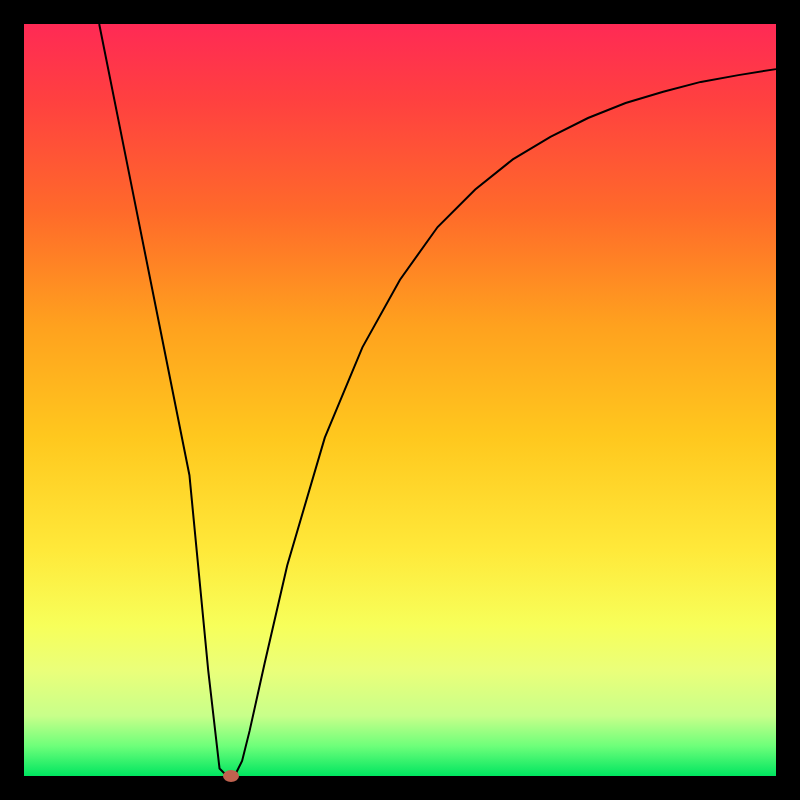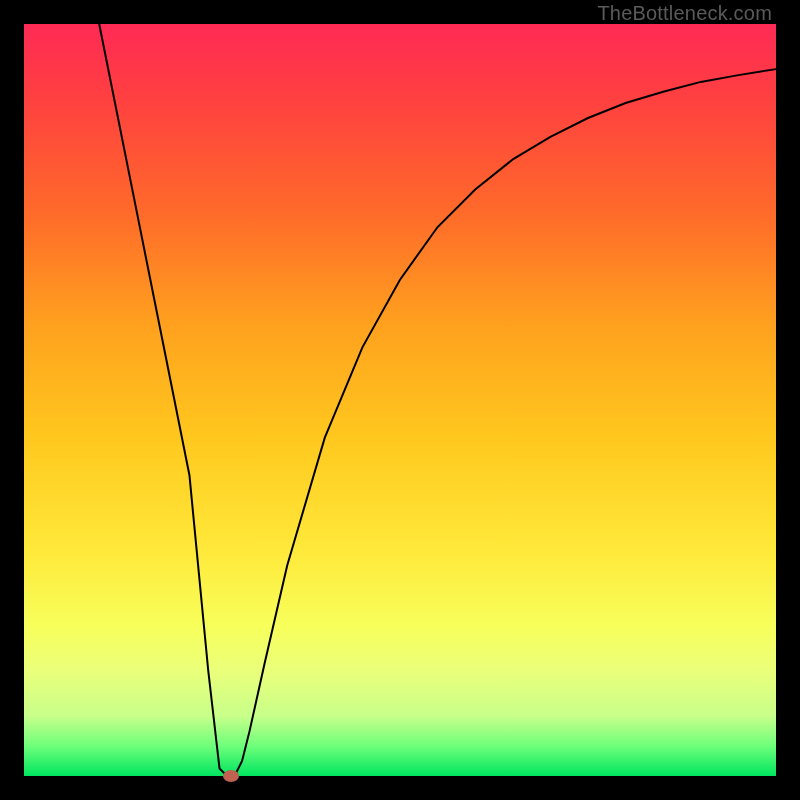--- a/index.html
+++ b/index.html
@@ -84,14 +84,13 @@
     <path id="curve-path" d="M75.20 0.00 L105.28 150.40 L135.36 300.80 L165.44 451.20 L184.24 646.72 L195.52 744.48 L203.04 752.00 L210.56 752.00 L218.08 736.96 L225.60 706.88 L240.64 639.20 L263.20 541.44 L300.80 413.60 L338.40 323.36 L376.00 255.68 L413.60 203.04 L451.20 165.44 L488.80 135.36 L526.40 112.80 L564.00 94.00 L601.60 78.96 L639.20 67.68 L676.80 57.90 L714.40 51.14 L752.00 45.12" fill="none" stroke="#000000" stroke-width="2"></path>
   </svg>
 
   <div id="optimal-marker" class="marker" style="left: 230.8px; top: 776px; background: rgb(192, 98, 79);"></div>
 
   <div class="border-top"></div>
   <div class="border-left"></div>
   <div class="border-right"></div>
   <div class="border-bottom"></div>
 
-  <div class="watermark">TheBottleneck.com</div>
 </div>
 
 </body></html>

